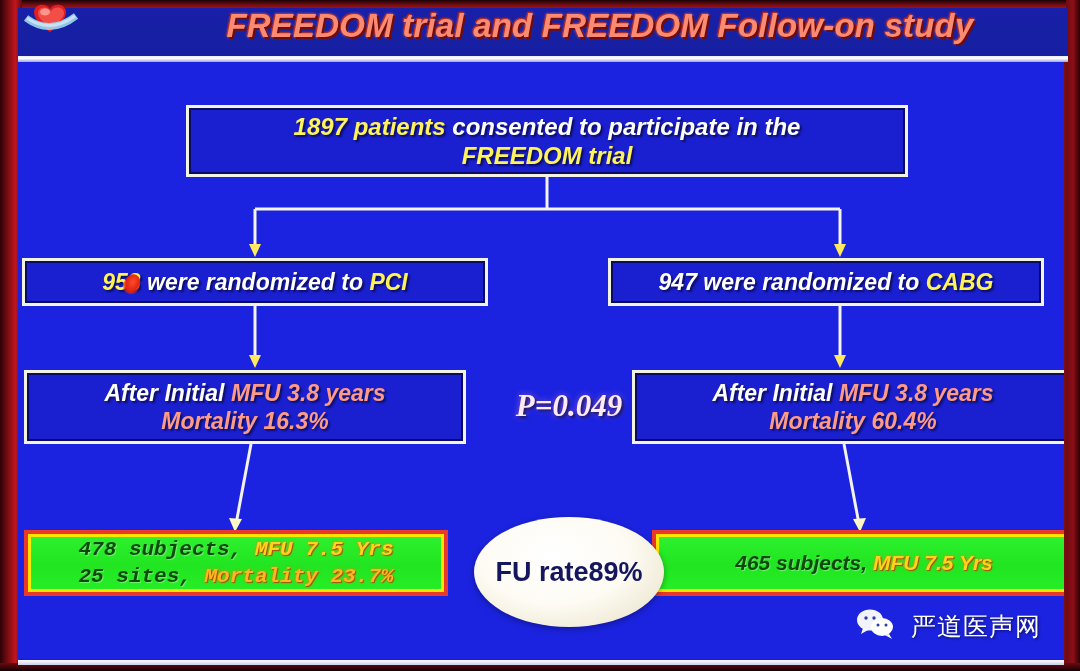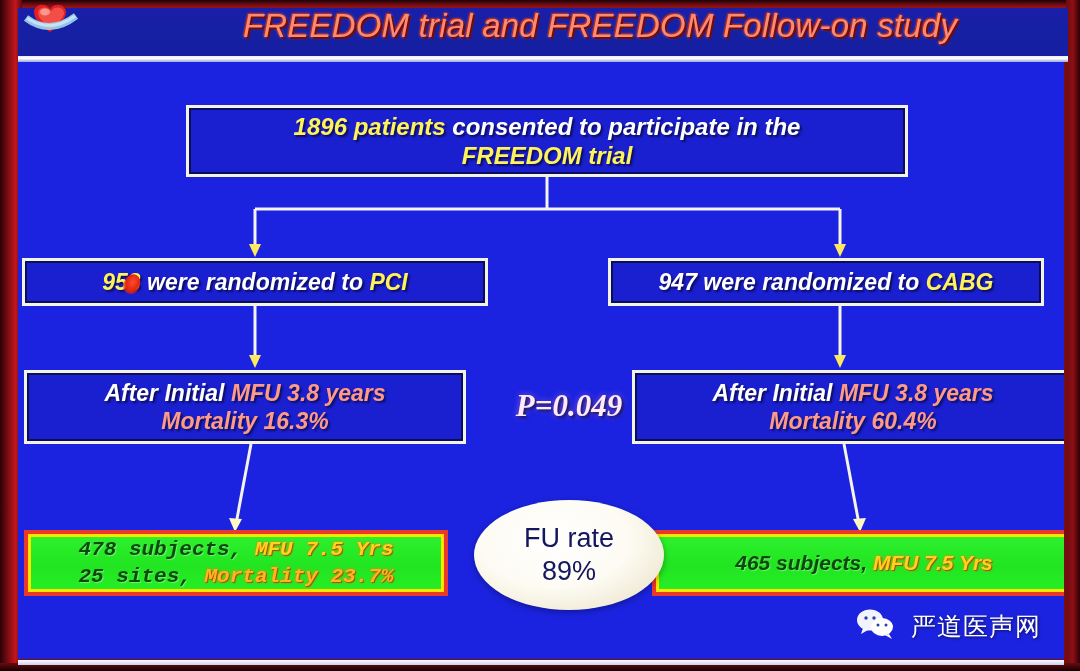--- a/index.html
+++ b/index.html
@@ -75,21 +75,21 @@
 
   .title {
     position: absolute;
     left: 150px; top: 2px;
     width: 900px; height: 48px;
     display: flex;
     align-items: center;
     justify-content: center;
     font-family: "Liberation Sans", sans-serif;
     font-style: italic;
-    font-weight: normal;
+    font-weight: bold;
     font-size: 33px;
     letter-spacing: 0.2px;
     color: #fb8a72;
     text-shadow: 2px 2px 0 #6e0b0b, -1px -1px 0 #b52a1c, 0 0 3px #ff6f4d;
     white-space: nowrap;
   }
 
   
   .body-area {
     position: absolute;
@@ -195,30 +195,30 @@
     width: 424px; height: 66px; font-family: Liberation Mono, monospace;
   }
   #node-cabg-fu {
     left: 634px; top: 468px;
     width: 424px; height: 66px; gap: 47px;
   }
 
   
   #fu-ellipse {
     position: absolute;
-    left: 456px; top: 438px;
+    left: 456px; top: 455px;
     width: 190px; height: 110px;
     border-radius: 50%;
     background: radial-gradient(ellipse at 42% 36%, #ffffff 0%, #fdfbf3 48%, #f0ead6 78%, #ded6bd 100%);
     display: flex;
-    flex-direction: column;
-    align-items: center;
-    justify-content: center;
-    font-family: "Liberation Sans", sans-serif;
-    font-weight: normal;
+    flex-direction: row;
+    align-items: center;
+    justify-content: center;
+    font-family: "Liberation Sans", sans-serif;
+    font-weight: bold;
     font-size: 27px;
     color: #14165e;
     line-height: 1.22;
     box-shadow: 0 2px 6px rgba(0,0,0,.35);
   }
 
   
   #connectors {
     position: absolute;
     left: 0; top: 0;
@@ -301,21 +301,21 @@
         <polygon points="822,306 816,293 828,293"></polygon>
       </g>
       <g fill="#fff7c4">
         <polygon points="217,470 211,456 224,457"></polygon>
         <polygon points="842,470 835,457 848,456"></polygon>
       </g>
     </svg>
 
     <div class="node" id="node-consent">
       <div class="line">
-        <span class="y">1896 patients</span><span class="w"> consented to participate in the</span>
+        <span class="y">1897 patients</span><span class="w"> consented to participate in the</span>
       </div>
       <div class="line">
         <span class="y">FREEDOM trial</span>
       </div>
     </div>
 
     <div class="node" id="node-pci">
       <div class="line">
         <span class="y">953</span><span class="w"> were randomized to </span><span class="y">PCI</span>
       </div>

